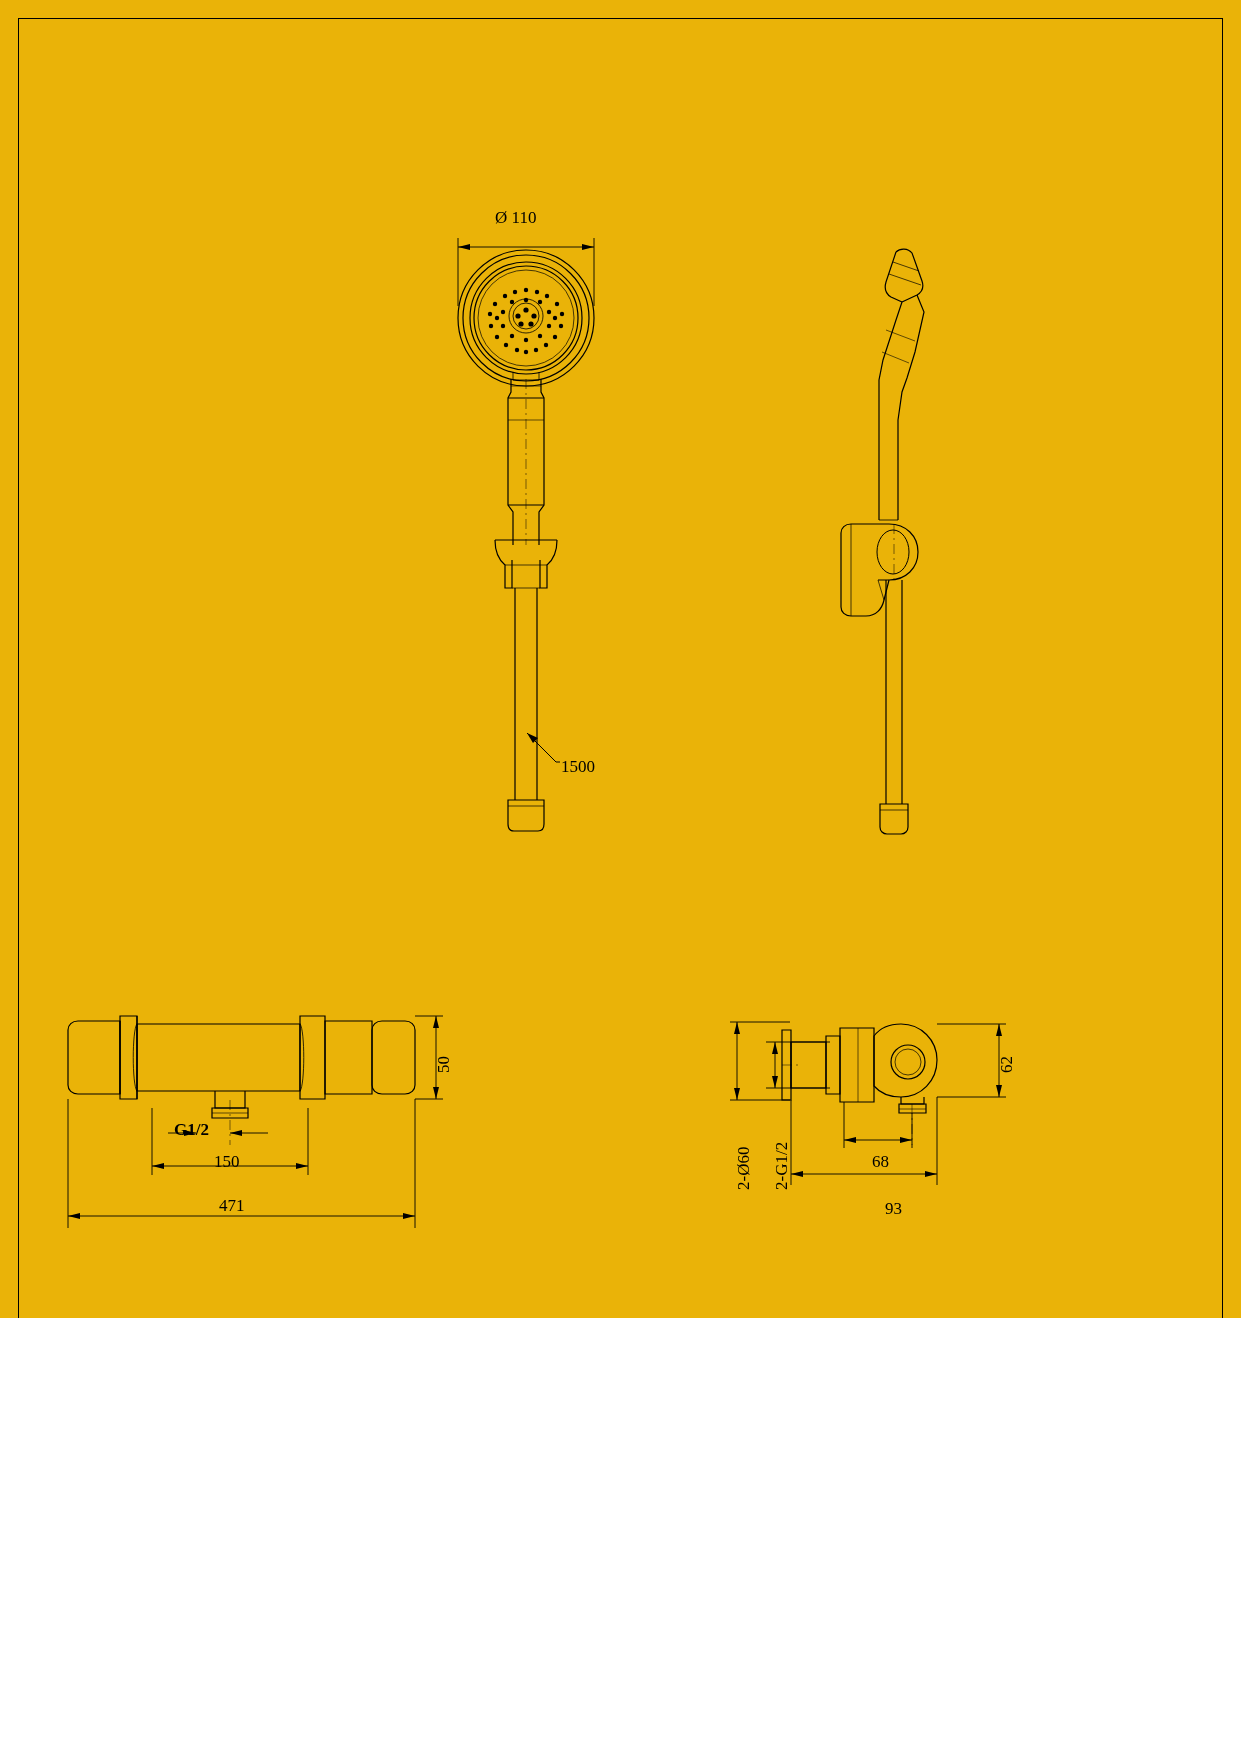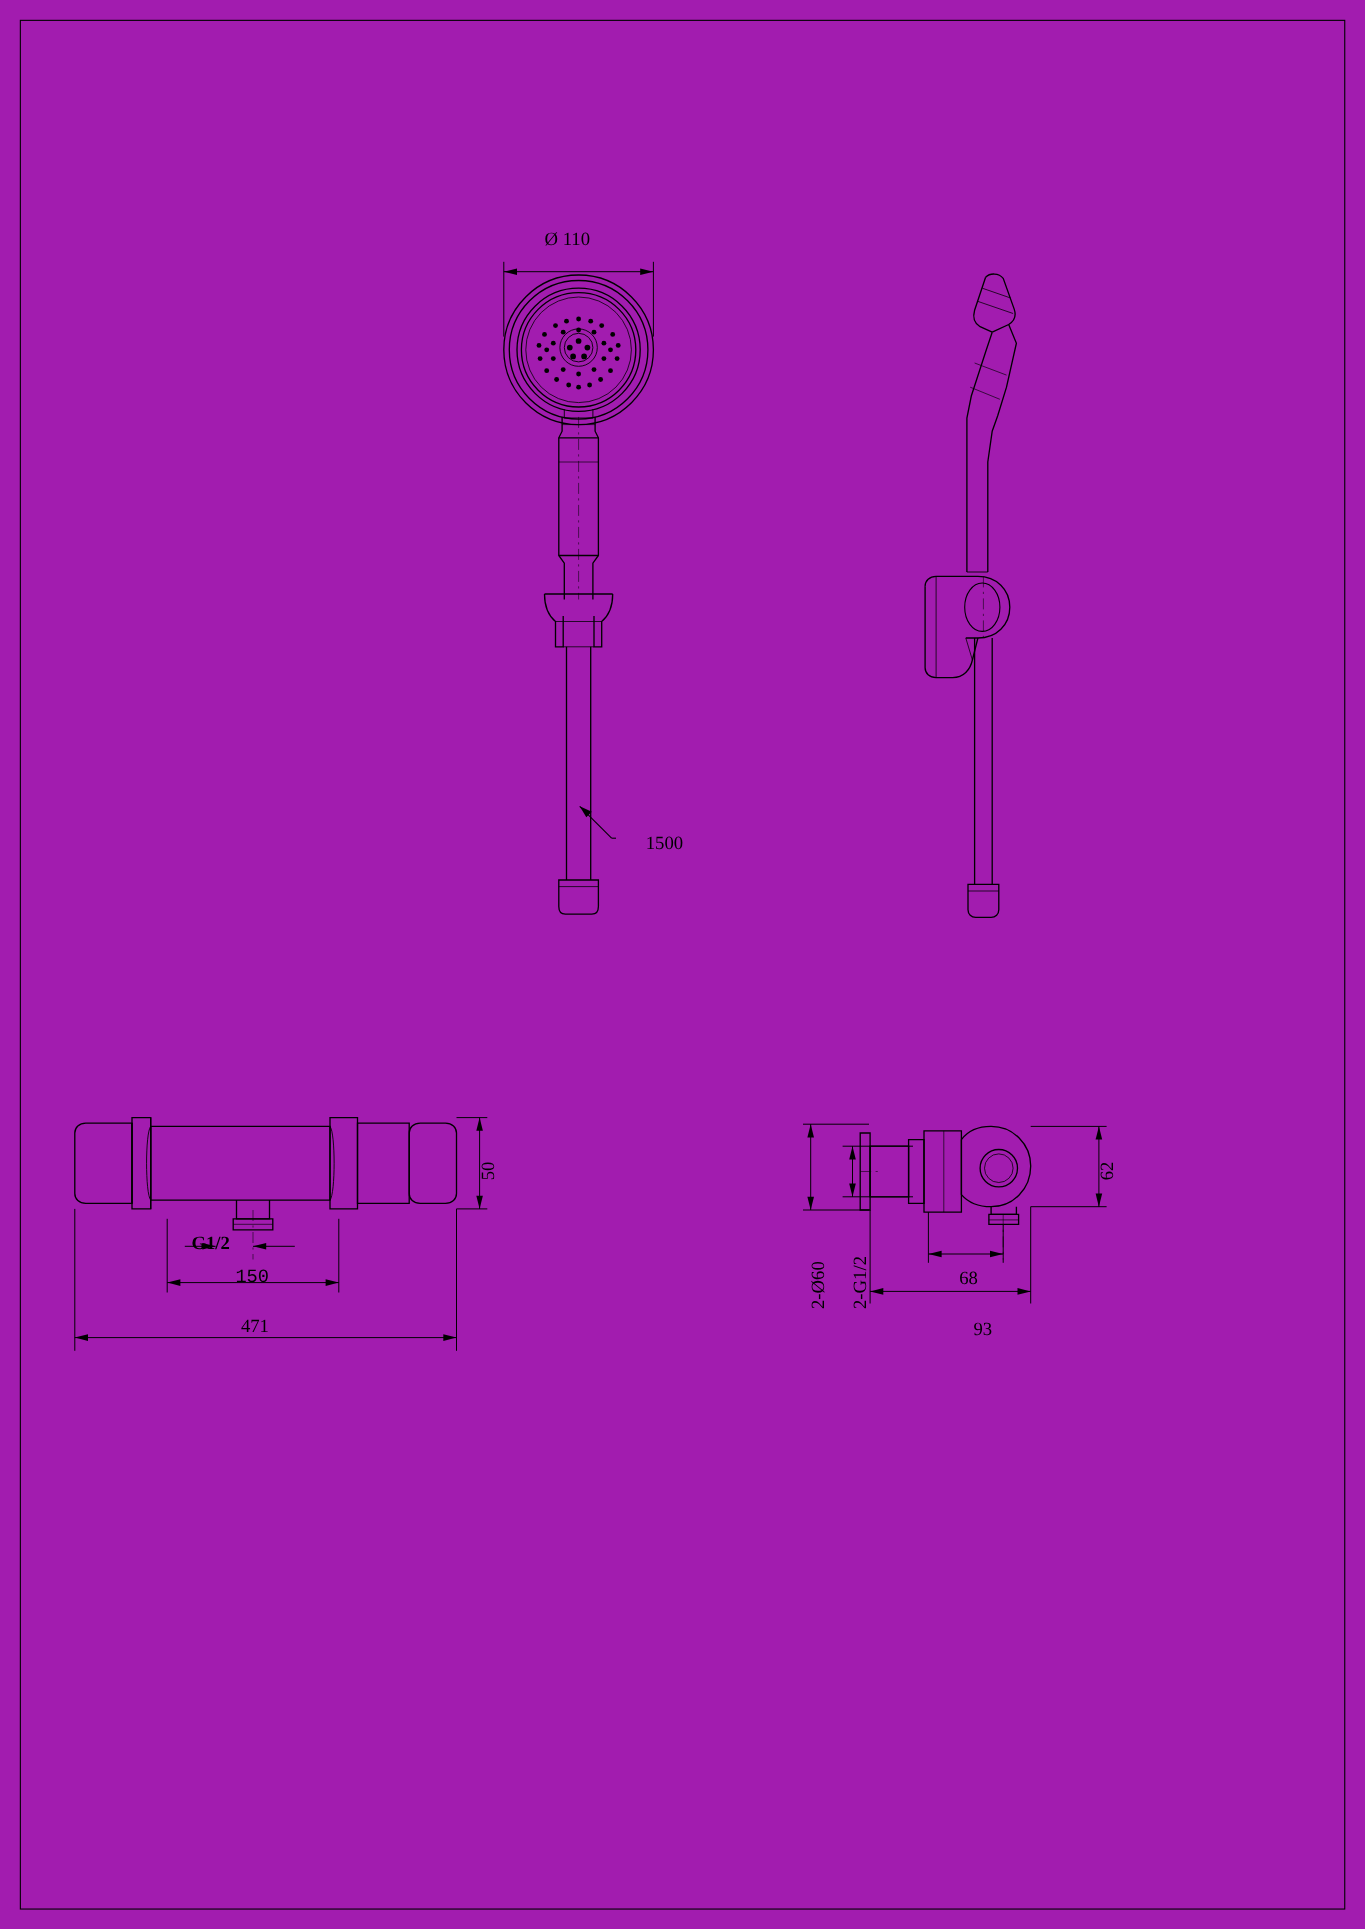--- a/index.html
+++ b/index.html
@@ -6,22 +6,22 @@
     margin: 0;
     padding: 0;
     background: #ffffff;
   }
   body {
     font-family: "Liberation Serif", serif;
   }
   #sheet {
     position: relative;
     width: 1241px;
-    height: 1754px;
-    background: #a21caf;
+    height: 1318px;
+    background: #eab308;
     overflow: hidden;
   }
   #border {
     position: absolute;
     left: 18px;
     top: 18px;
     width: 1205px;
     height: 1718px;
     border: 1px solid #000000;
     box-sizing: border-box;
@@ -286,27 +286,27 @@
       <line x1="791" y1="1100" x2="791" y2="1185"></line>
       <line x1="937" y1="1097" x2="937" y2="1185"></line>
       <line x1="791" y1="1174" x2="937" y2="1174"></line>
       <path d="M791,1174 L803,1171 L803,1177 Z" fill="#000" stroke="none"></path>
       <path d="M937,1174 L925,1171 L925,1177 Z" fill="#000" stroke="none"></path>
     </g>
   </svg>
 
   <div class="dimtext" style="left:495px; top:208px;">Ø 110</div>
 
-  <div class="dimtext" style="left:587px; top:757px;">1500</div>
+  <div class="dimtext" style="left:561px; top:757px;">1500</div>
 
   <div class="dimtext vert" style="left:434px; top:1073px;">50</div>
 
   <div class="dimtext" style="left:174px; top:1120px;font-weight:bold;">G1/2</div>
 
-  <div class="dimtext" style="left:214px; top:1152px;font-family:Liberation Mono, monospace;">150</div>
+  <div class="dimtext" style="left:214px; top:1152px;">150</div>
 
   <div class="dimtext" style="left:219px; top:1196px;">471</div>
 
   <div class="dimtext vert" style="left:997px; top:1073px;">62</div>
 
   <div class="dimtext" style="left:872px; top:1124px;margin-top:28px;">68</div>
 
   <div class="dimtext" style="left:885px; top:1199px;">93</div>
 
   <div class="dimtext vert" style="left:734px; top:1190px;">2-Ø60</div>

